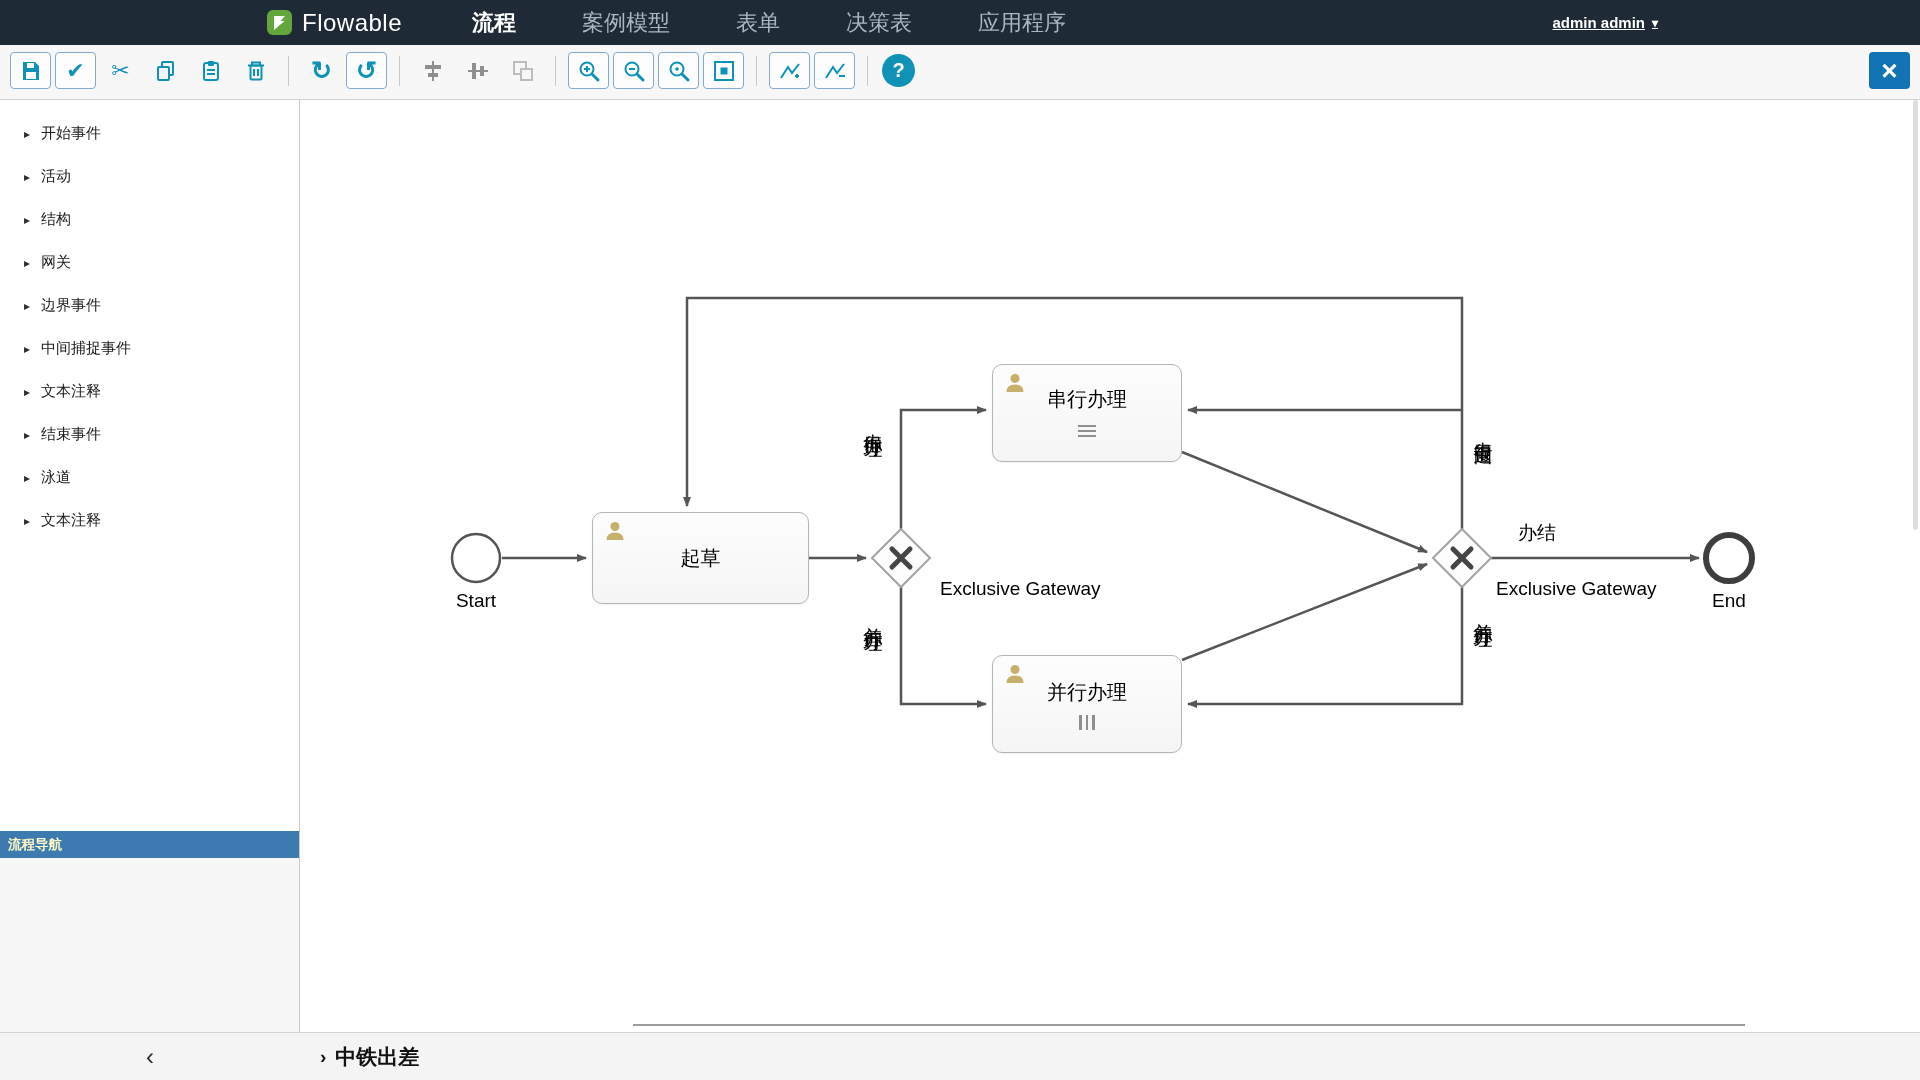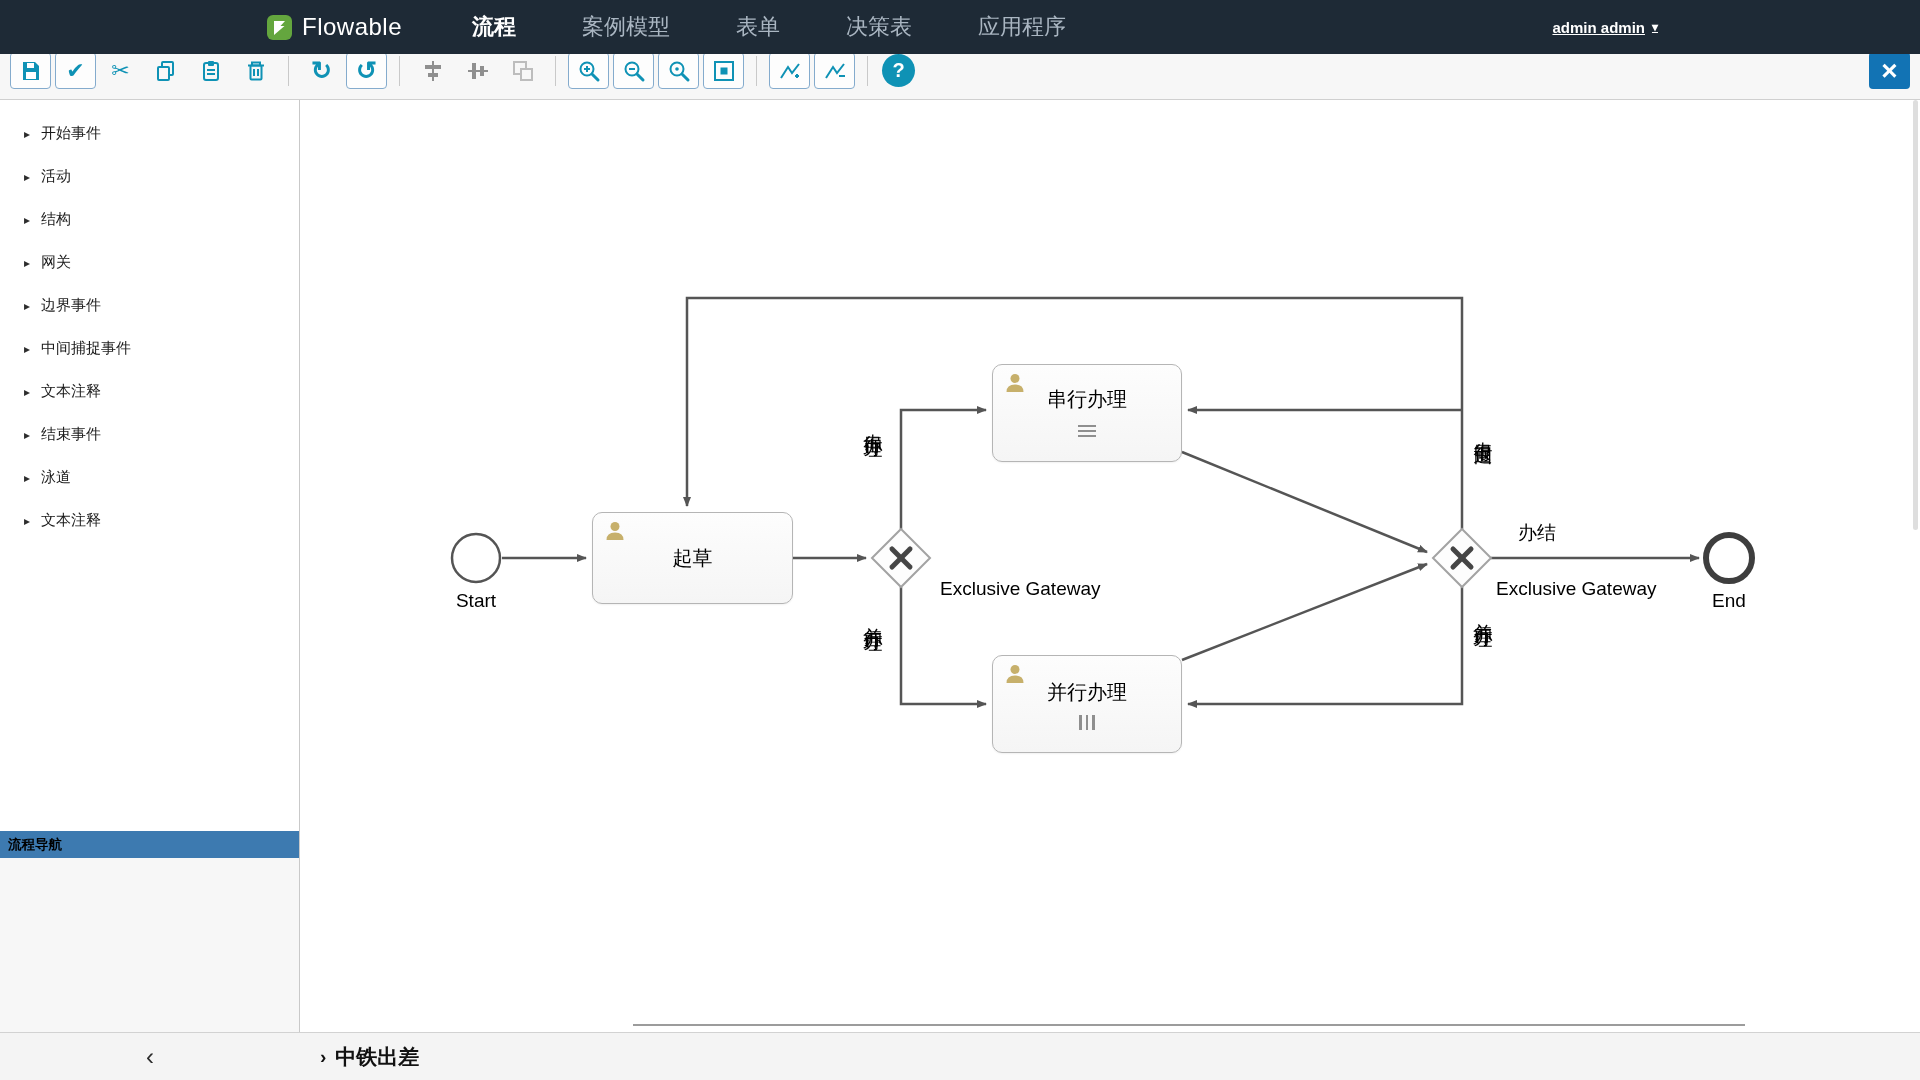--- a/index.html
+++ b/index.html
@@ -4,21 +4,21 @@
 <style>
   * { box-sizing: border-box; }
   html,body { margin:0; padding:0; }
   body {
     width:1920px; height:1080px; overflow:hidden; position:relative;
     font-family:"Liberation Sans", sans-serif; background:#fff;
   }
 
   
   .navbar {
-    position:absolute; top:0; left:0; right:0; height:54px;
+    position:absolute; top:0; left:0; right:0; height:45px;
     background:#1e2a36; display:flex; align-items:center; color:#fff; z-index:30;
   }
   .logo { display:flex; align-items:center; gap:9px; margin-left:266px; }
   .logo-text { font-size:24px; color:#fff; letter-spacing:.5px; }
   .nav-menu { display:flex; margin-left:68px; gap:62px; font-size:22px; }
   .nav-item { color:#aab6c2; cursor:pointer; padding:4px 2px; }
   .nav-item.active { color:#fff; font-weight:bold; }
   .user-menu { margin-left:auto; margin-right:262px; display:flex; align-items:center; gap:7px;
                font-size:15px; font-weight:bold; color:#fff;text-decoration:underline; }
   .caret { font-size:12px; }
@@ -52,21 +52,21 @@
     position:absolute; top:100px; left:0; width:300px; bottom:48px;
     background:#fff; border-right:1px solid #c9c9c9; z-index:10;
   }
   .palette { padding-top:12px; }
   .palette-item { display:flex; align-items:center; gap:11px; height:43px;
                   padding-left:24px; font-size:15px; color:#1a1a1a; cursor:pointer; }
   .chev { color:#2d2d2d; font-size:12px; }
 
   .navigator { position:absolute; left:0; right:0; bottom:0; height:201px;
                background:#f7f7f7; }
-  .nav-title { background:#3d7ab0; color:#000000; font-size:13.5px; font-weight:bold;
+  .nav-title { background:#3d7ab0; color:#fef9c3; font-size:13.5px; font-weight:bold;
                height:27px; line-height:27px; padding-left:8px; }
   .nav-process { background:#fff; border:1px solid #4a9e4a; height:28px; line-height:26px;
                  padding-left:8px; font-size:13.5px; font-weight:bold; color:#161616; cursor:pointer; }
   .nav-note { padding:11px 8px; font-size:13px; color:#2e2e2e; }
 
   
   .footer { position:absolute; left:0; right:0; bottom:0; height:48px;
             background:#f4f4f4; border-top:1px solid #d2d2d2;
             display:flex; align-items:center; z-index:30; }
   .footer-collapse { width:300px; text-align:center; font-size:24px; color:#2b2b2b; cursor:pointer; line-height:1; }
@@ -337,21 +337,21 @@
 
     <g>
       <polygon points="1162,429 1191,458 1162,487 1133,458" fill="#fdfdfd" stroke="#a3a3a3" stroke-width="2"></polygon>
       <g stroke="#454545" stroke-width="5" stroke-linecap="round">
         <line x1="1153" y1="449" x2="1171" y2="467"></line>
         <line x1="1171" y1="449" x2="1153" y2="467"></line>
       </g>
     </g>
   </svg>
 
-  <div class="task" style="left:292px; top:412px; width:201px; height:92px;">
+  <div class="task" style="left:292px; top:412px; width:217px; height:92px;">
     <span class="user-badge">
       <svg width="22" height="22" viewBox="0 0 22 22">
         <circle cx="11" cy="6.5" r="4.5" fill="#c7b06b"></circle>
         <path d="M2.5 20 Q2.5 12.5 11 12.5 Q19.5 12.5 19.5 20 Z" fill="#c7b06b"></path>
       </svg>
     </span>
     <span>起草</span>
   </div>
 
   <div class="task col" style="left:692px; top:264px; width:190px; height:98px;">

